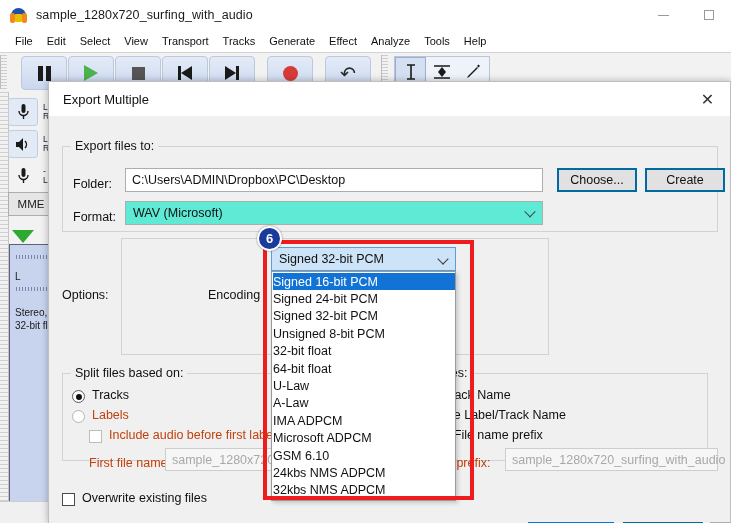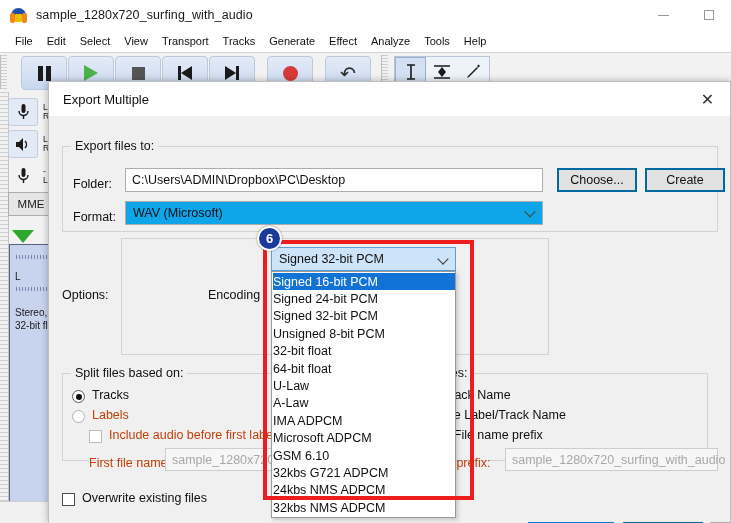--- a/index.html
+++ b/index.html
@@ -209,21 +209,21 @@
     font-size: 12.5px; color: #101010;
     display: flex; align-items: center; justify-content: center;
   }
   .btn.primary { background: #e1e1e1; border: 2px solid #0078d7; }
   .btn.help {
     background: #e1e1e1; border: 1px solid #adadad;
     display: flex; align-items: center; justify-content: center;
   }
 
   .combo {
-    position: absolute; background: #0ea5e9; border: 1px solid #adadad;
+    position: absolute; background: #5eead4; border: 1px solid #adadad;
     font-size: 12.5px; color: #111;
     display: flex; align-items: center; padding-left: 7px;
   }
   .combo .chev {
     position: absolute; right: 8px; top: 50%; transform: translateY(-60%);
     width: 8px; height: 8px;
     border-right: 1.4px solid #444; border-bottom: 1.4px solid #444;
     transform: translateY(-65%) rotate(45deg);
   }
 
@@ -498,21 +498,20 @@
     <div class="dd-item">Signed 24-bit PCM</div>
     <div class="dd-item">Signed 32-bit PCM</div>
     <div class="dd-item">Unsigned 8-bit PCM</div>
     <div class="dd-item">32-bit float</div>
     <div class="dd-item">64-bit float</div>
     <div class="dd-item">U-Law</div>
     <div class="dd-item">A-Law</div>
     <div class="dd-item">IMA ADPCM</div>
     <div class="dd-item">Microsoft ADPCM</div>
     <div class="dd-item">GSM 6.10</div>
-    <div class="dd-item">32kbs G721 ADPCM</div>
     <div class="dd-item">24kbs NMS ADPCM</div>
     <div class="dd-item">32kbs NMS ADPCM</div>
   </div>
 
   <div class="red-rect"></div>
   <div class="badge">6</div>
 
 </div>
 
 </body></html>

